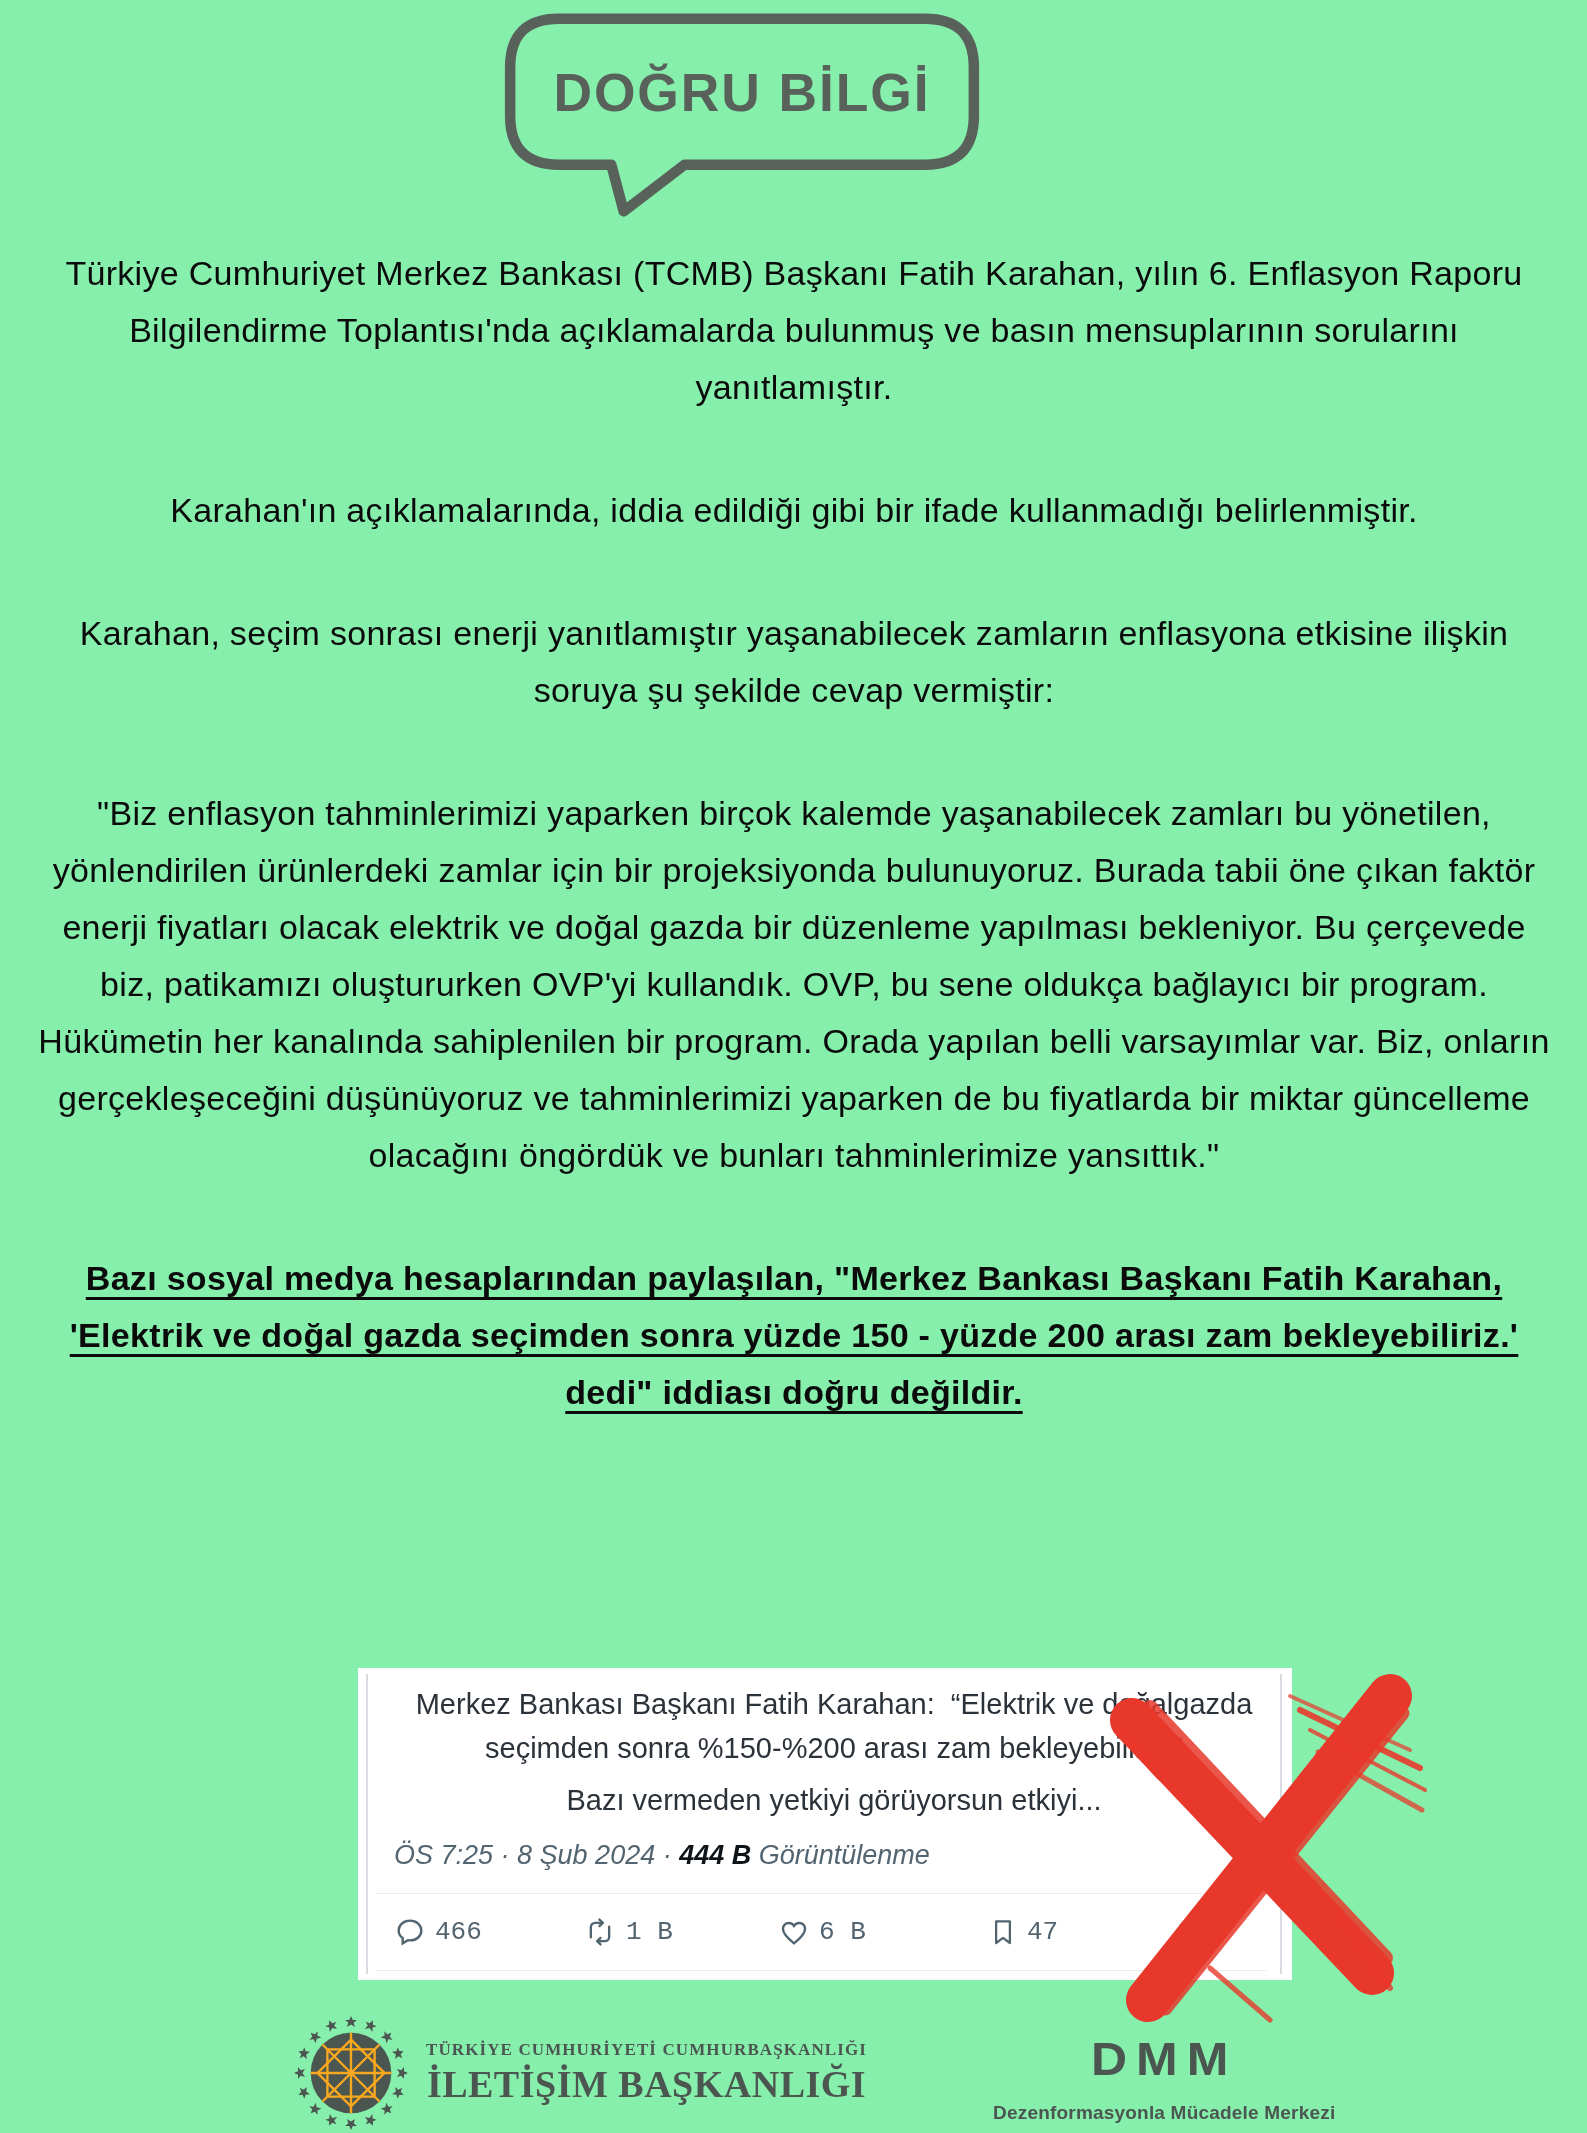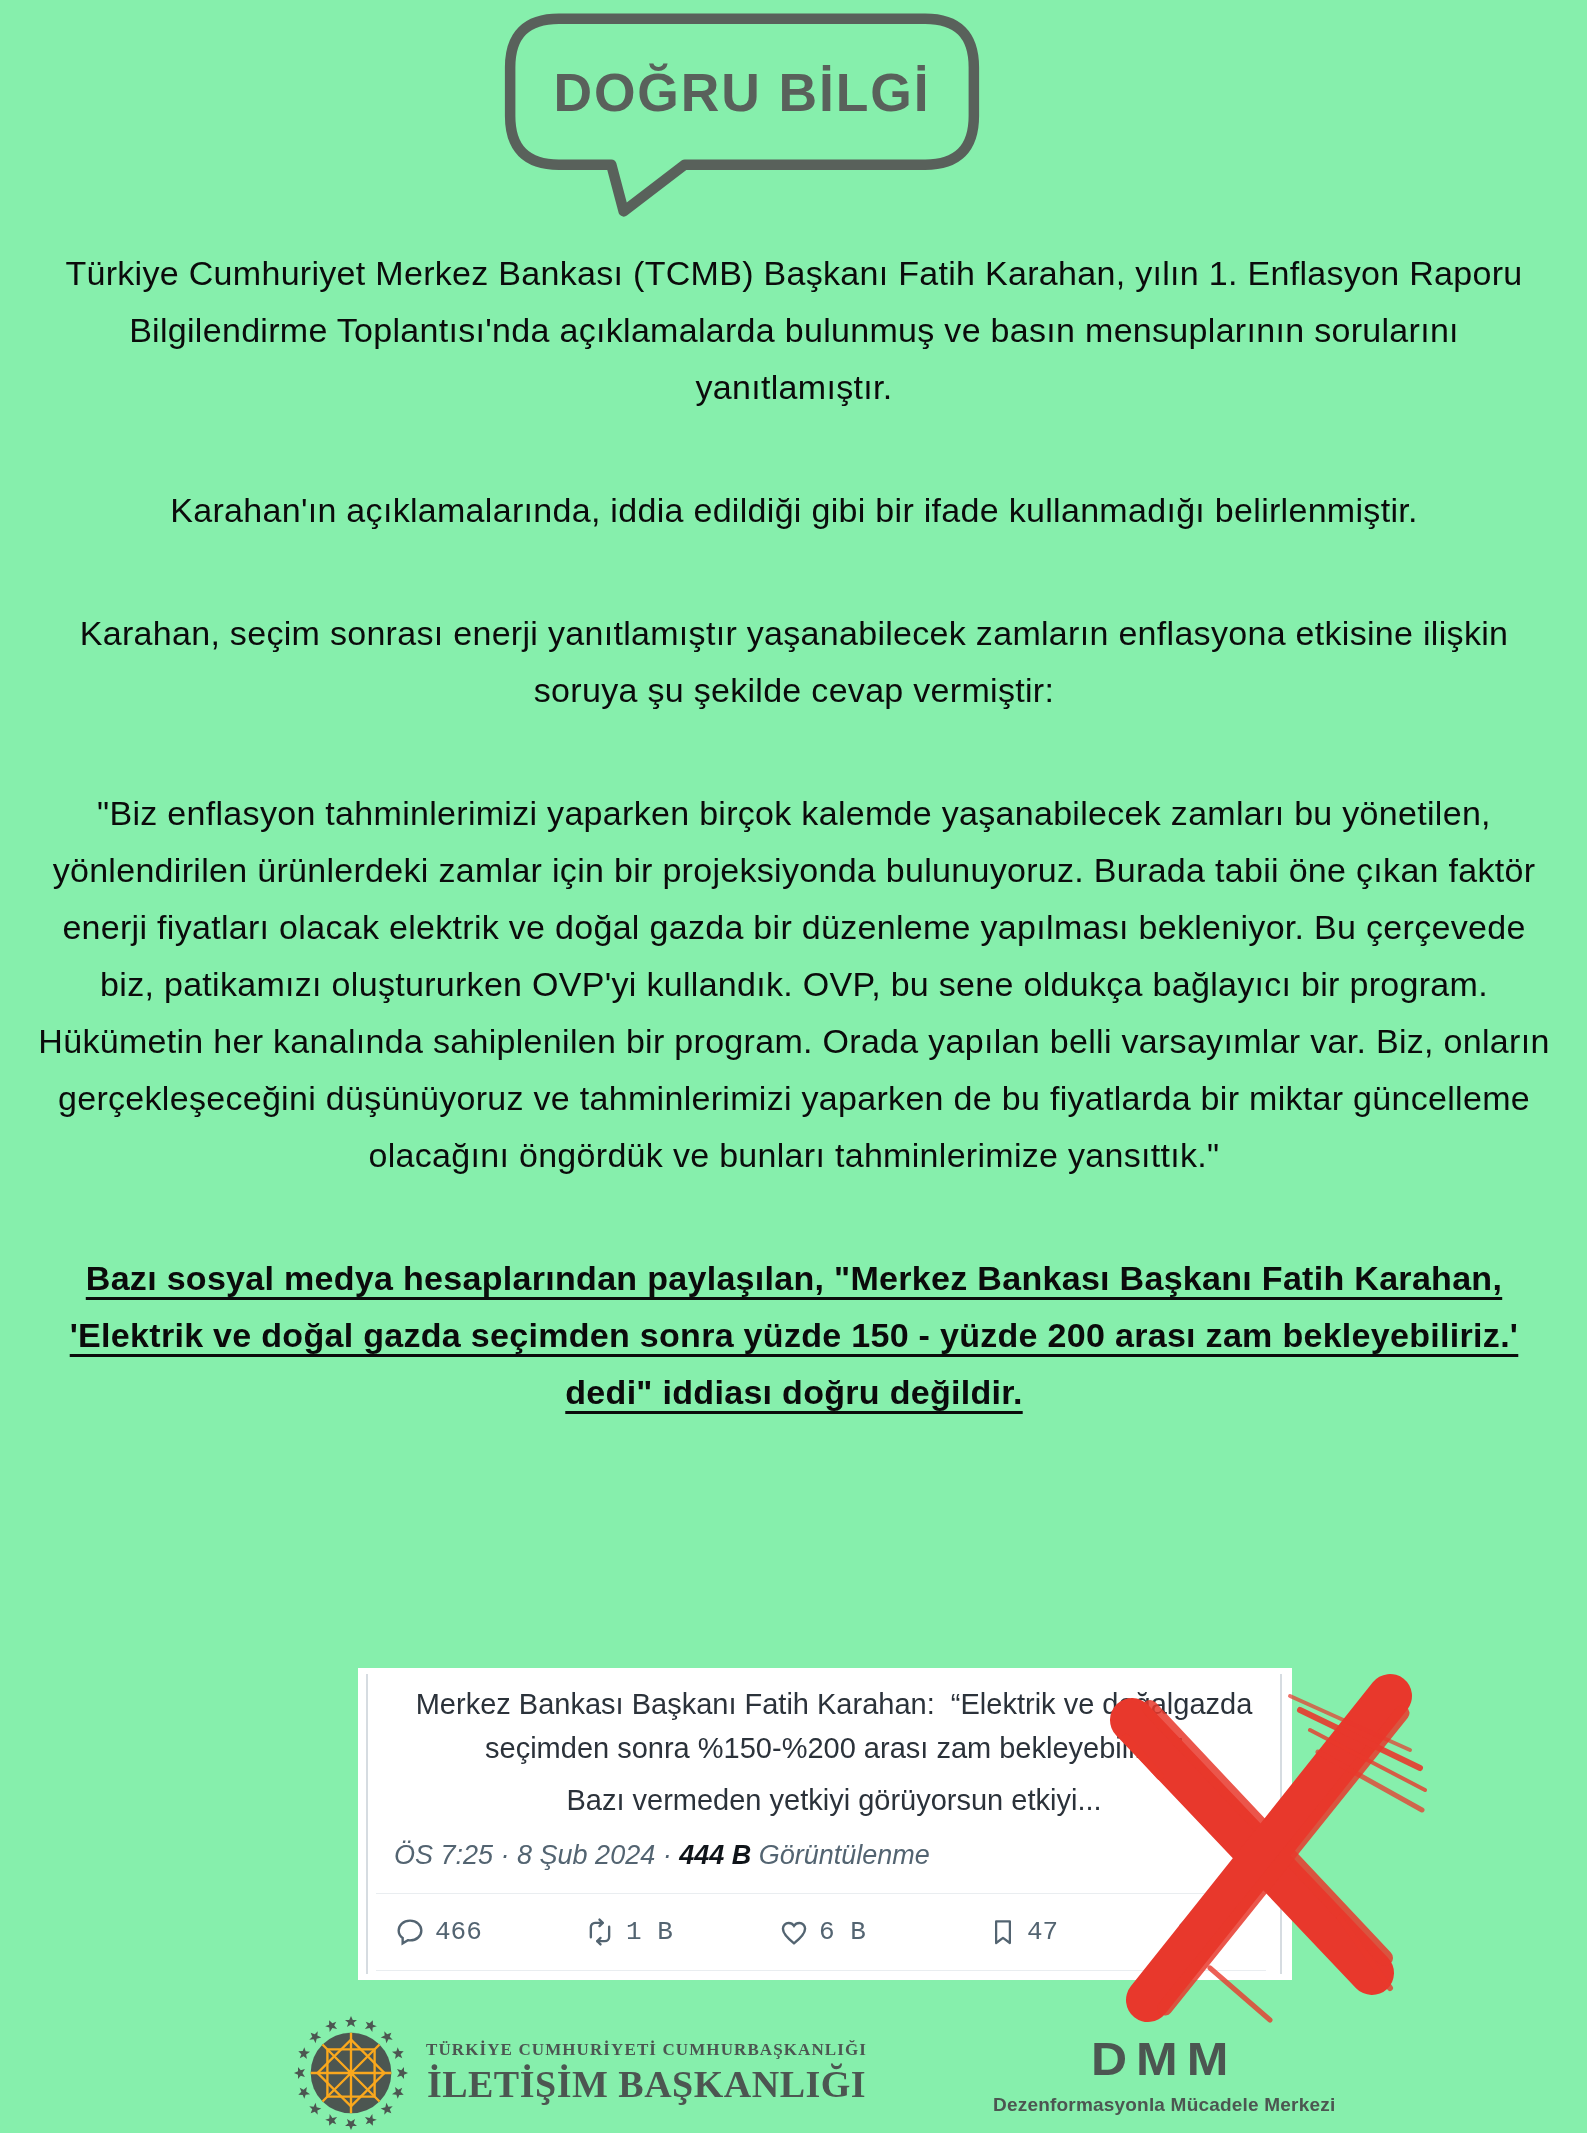--- a/index.html
+++ b/index.html
@@ -40,36 +40,36 @@
   .x-mark svg{display:block;width:100%;height:100%;}
 
   
   .footer-left{position:absolute;left:292px;top:2014px;display:flex;align-items:center;gap:16px;color:#4C5651;}
   .footer-left .emblem{width:118px;height:118px;}
   .presidency-text{font-family:"Liberation Serif","DejaVu Serif",serif;}
   .presidency-line1{font-size:17px;font-weight:bold;letter-spacing:1.1px;white-space:nowrap;}
   .presidency-line2{font-size:38px;font-weight:bold;letter-spacing:0.5px;margin-top:2px;white-space:nowrap;}
   .footer-right{position:absolute;left:993px;top:2036px;color:#4C5651;}
   .dmm-acronym{font-size:50px;font-weight:bold;letter-spacing:9px;line-height:1;transform:scaleY(0.92);transform-origin:left top;}
-  .dmm-subtitle{font-size:19px;font-weight:bold;margin-top:8px;letter-spacing:0.2px;white-space:nowrap;}
+  .dmm-subtitle{font-size:19px;font-weight:bold;margin-top:16px;letter-spacing:0.2px;white-space:nowrap;}
 </style>
 </head>
 <body>
 
 <div class="poster">
 
   <div class="badge-wrap">
     <svg viewBox="0 0 500 218">
       <path d="M58 7 H442 Q493 7 493 58 V109 Q493 160 442 160 H190 L126 209 L113 160 H58 Q7 160 7 109 V58 Q7 7 58 7 Z" fill="none" stroke="#59615B" stroke-width="11" stroke-linejoin="round"></path>
       <text x="250" y="104" text-anchor="middle" fill="#59615B" style="font-family:'Liberation Sans',sans-serif;font-size:56px;font-weight:bold;letter-spacing:2px;">DOĞRU BİLGİ</text>
     </svg>
   </div>
 
   <div class="article">
-    <p>Türkiye Cumhuriyet Merkez Bankası (TCMB) Başkanı Fatih Karahan, yılın 1. Enflasyon Raporu Bilgilendirme Toplantısı'nda açıklamalarda bulunmuş ve basın mensuplarının sorularını yanıtlamıştır.</p>
+    <p>Türkiye Cumhuriyet Merkez Bankası (TCMB) Başkanı Fatih Karahan, yılın 6. Enflasyon Raporu Bilgilendirme Toplantısı'nda açıklamalarda bulunmuş ve basın mensuplarının sorularını yanıtlamıştır.</p>
     <p>Karahan'ın açıklamalarında, iddia edildiği gibi bir ifade kullanmadığı belirlenmiştir.</p>
     <p>Karahan, seçim sonrası enerji yanıtlamıştır yaşanabilecek zamların enflasyona etkisine ilişkin soruya şu şekilde cevap vermiştir:</p>
     <p>"Biz enflasyon tahminlerimizi yaparken birçok kalemde yaşanabilecek zamları bu yönetilen, yönlendirilen ürünlerdeki zamlar için bir projeksiyonda bulunuyoruz. Burada tabii öne çıkan faktör enerji fiyatları olacak elektrik ve doğal gazda bir düzenleme yapılması bekleniyor. Bu çerçevede biz, patikamızı oluştururken OVP'yi kullandık. OVP, bu sene oldukça bağlayıcı bir program. Hükümetin her kanalında sahiplenilen bir program. Orada yapılan belli varsayımlar var. Biz, onların gerçekleşeceğini düşünüyoruz ve tahminlerimizi yaparken de bu fiyatlarda bir miktar güncelleme olacağını öngördük ve bunları tahminlerimize yansıttık."</p>
     <p class="claim">Bazı sosyal medya hesaplarından paylaşılan, "Merkez Bankası Başkanı Fatih Karahan, 'Elektrik ve doğal gazda seçimden sonra yüzde 150 - yüzde 200 arası zam bekleyebiliriz.' dedi" iddiası doğru değildir.</p>
   </div>
 
   <div class="tweet-card">
     <div class="edge left"></div>
     <div class="edge right"></div>
 

